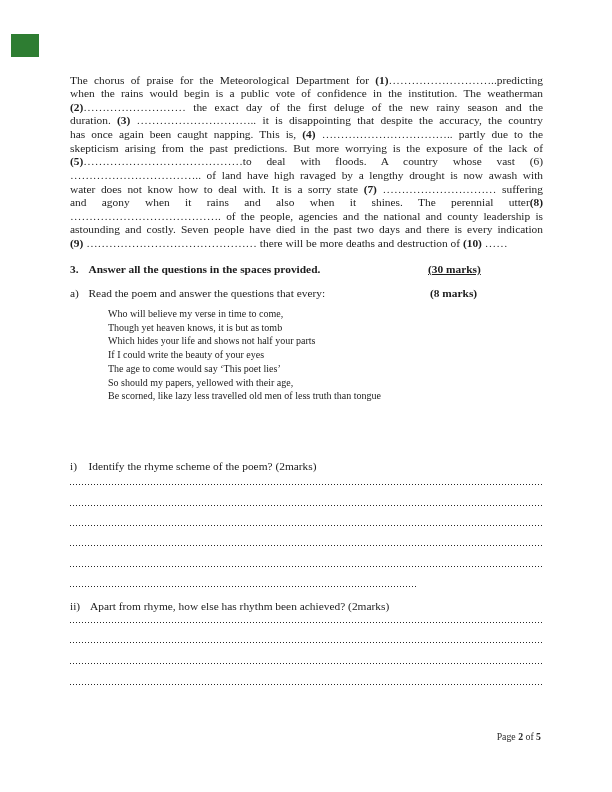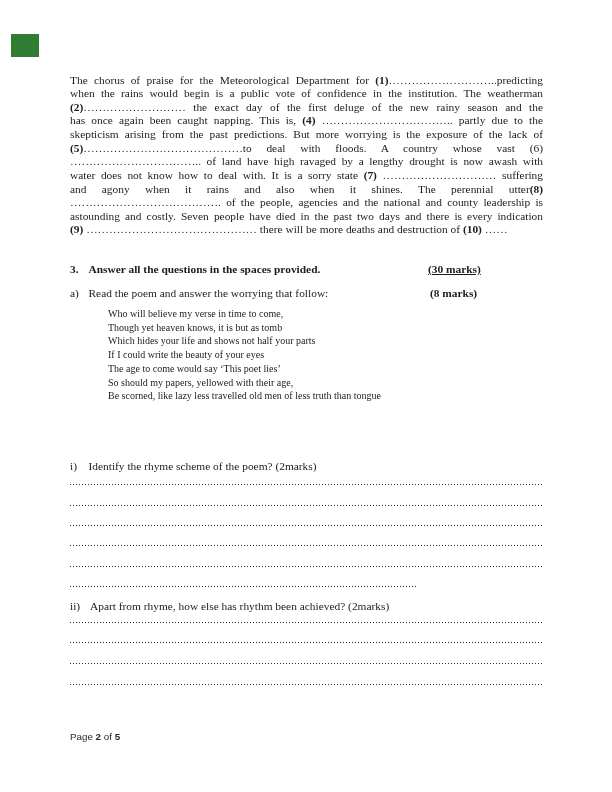--- a/index.html
+++ b/index.html
@@ -63,55 +63,56 @@
   .answers-ii { top: 602.5px; }
   .dotline {
     background: repeating-linear-gradient(to right, #262626 0, #262626 1.1px, transparent 1.1px, transparent 3px) left bottom / 100% 1.4px no-repeat;
   }
   .answers-i .dotline { height: 20.3px; }
   .answers-ii .dotline { height: 20.7px; }
   .footer {
     position: absolute;
     left: 70px; top: 731px;
     width: 471px;
-    text-align: left;
-    font-family: Liberation Sans, sans-serif;
+    text-align: right;
+    font-family: Liberation Serif, serif;
     font-size: 9.8px;
     color: #2b2b2b;
   }
 </style>
 </head>
 <body>
 
 <div class="page">
 
   <div class="green-mark" style="background: rgb(46, 125, 50);"></div>
 
   <div class="cloze">
       <div class="cloze-line"><span>The chorus of praise for the Meteorological Department for </span><span class="b">(1)</span><span>………………………..predicting</span></div>
       <div class="cloze-line"><span>when the rains would begin is a public vote of confidence in the institution. The weatherman</span></div>
       <div class="cloze-line"><span class="b">(2)</span><span>……………………… the exact day of the first deluge of the new rainy season and the</span></div>
+      <div class="cloze-line"><span>duration. </span><span class="b">(3)</span><span> ………………………….. it is disappointing that despite the accuracy, the country</span></div>
       <div class="cloze-line"><span>has once again been caught napping. This is, </span><span class="b">(4)</span><span> …………………………….. partly due to the</span></div>
       <div class="cloze-line"><span>skepticism arising from the past predictions. But more worrying is the exposure of the lack of</span></div>
       <div class="cloze-line"><span class="b">(5)</span><span>……………………………………to deal with floods. A country whose vast (6)</span></div>
       <div class="cloze-line"><span>…………………………….. of land have high ravaged by a lengthy drought is now awash with</span></div>
       <div class="cloze-line"><span>water does not know how to deal with. It is a sorry state </span><span class="b">(7)</span><span> ………………………… suffering</span></div>
       <div class="cloze-line"><span>and agony when it rains and also when it shines. The perennial utter</span><span class="b">(8)</span></div>
       <div class="cloze-line"><span>…………………………………. of the people, agencies and the national and county leadership is</span></div>
       <div class="cloze-line"><span>astounding and costly. Seven people have died in the past two days and there is every indication</span></div>
       <div class="cloze-line"><span class="b">(9)</span><span> ……………………………………… there will be more deaths and destruction of </span><span class="b">(10)</span><span> ……</span></div>
     </div>
 
   <div class="qrow q3row">
     <span class="qlabel">3.</span><span>Answer all the questions in the spaces provided.</span>
     <span class="marks marks-30">(30 marks)</span>
   </div>
 
   <div class="qrow qarow">
-    <span class="qlabel">a)</span><span>Read the poem and answer the worrying that follow:</span>
+    <span class="qlabel">a)</span><span>Read the poem and answer the questions that every:</span>
     <span class="marks marks-8">(8 marks)</span>
   </div>
 
   <div class="poem">
       <div>Who will believe my verse in time to come,</div>
       <div>Though yet heaven knows, it is but as tomb</div>
       <div>Which hides your life and shows not half your parts</div>
       <div>If I could write the beauty of your eyes</div>
       <div>The age to come would say ‘This poet lies’</div>
       <div>So should my papers, yellowed with their age,</div>

